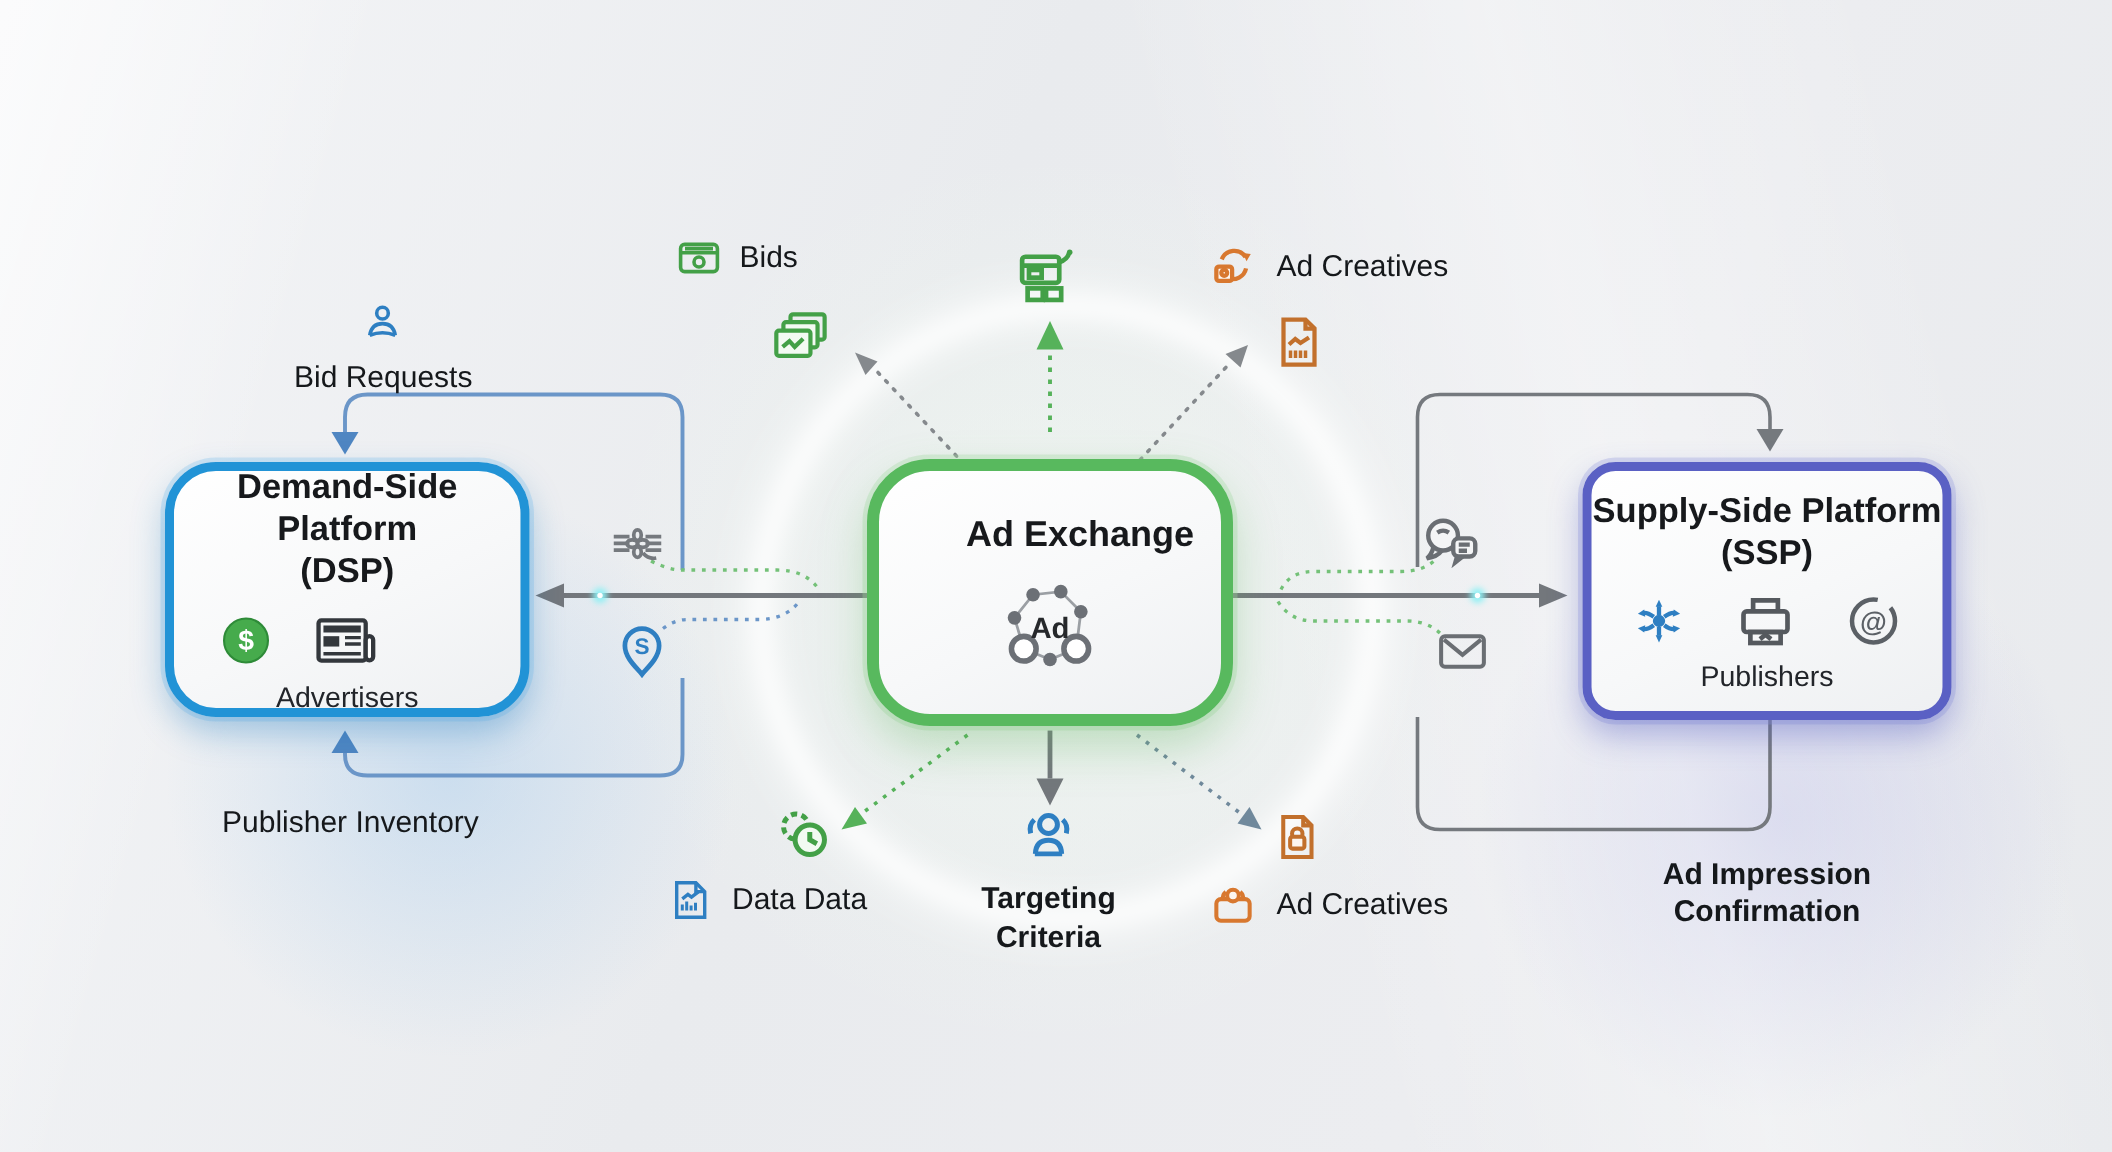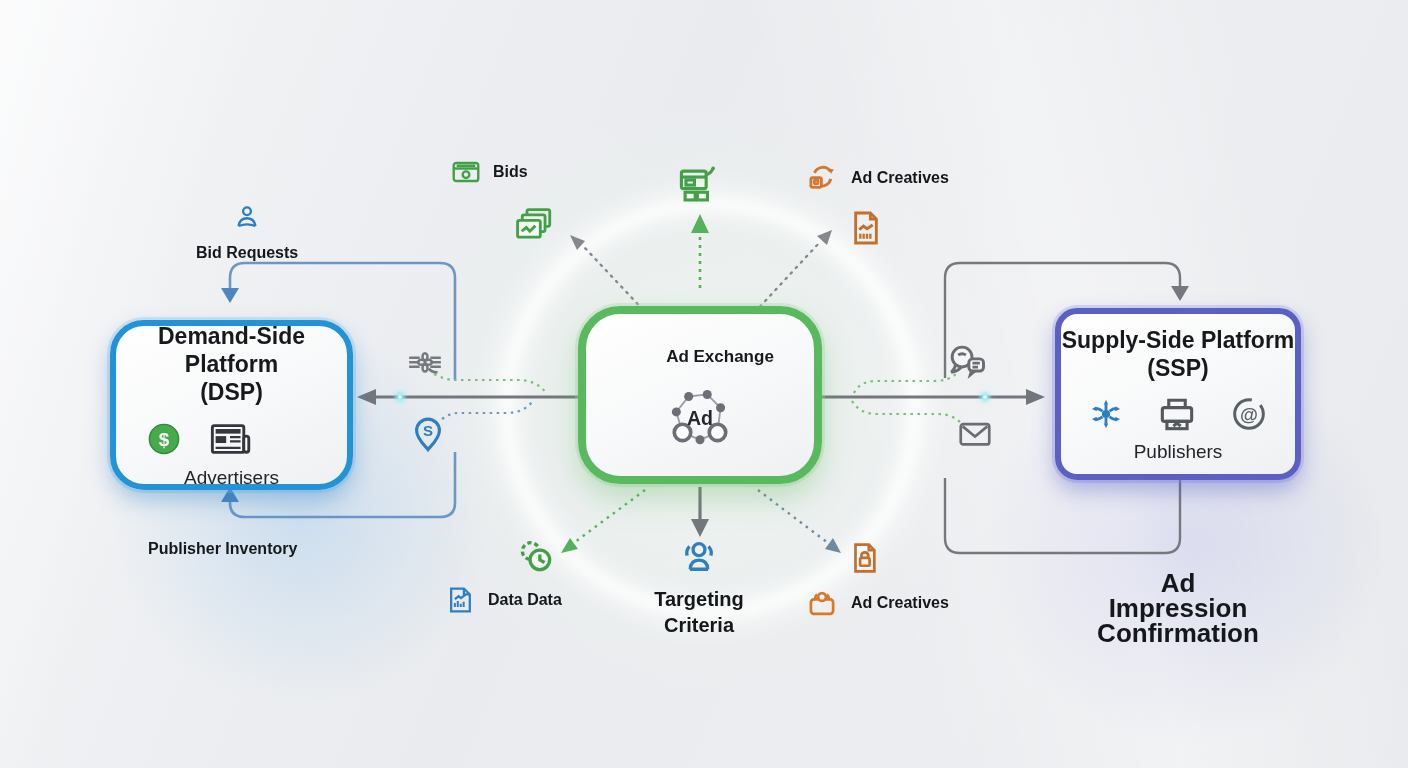--- a/index.html
+++ b/index.html
@@ -21,31 +21,31 @@
     border:11px solid rgba(255,255,255,0.95);filter:blur(7px);
     box-shadow:0 0 34px rgba(255,255,255,0.95), inset 0 0 26px rgba(255,255,255,0.8);}
   .flows{position:absolute;left:0;top:0;}
   .node{position:absolute;box-sizing:border-box;display:flex;flex-direction:column;
     align-items:center;justify-content:center;text-align:center;
     background:linear-gradient(155deg,#ffffff 0%,#f7f8f9 55%,#eef0f2 100%);}
   .node-title{font-size:23px;font-weight:700;line-height:28px;color:#17191c;}
   .node-entity{font-size:19px;font-weight:500;color:#22252a;margin-top:5px;}
   .icon-row{display:flex;align-items:center;gap:26px;margin-top:10px;}
   .dsp{left:110px;top:308px;width:243px;height:170px;border:6px solid #2193d6;border-radius:34px;
-    box-shadow:0 10px 22px rgba(30,120,190,0.35),0 0 0 3px rgba(140,200,240,0.35);margin-top:12px;}
+    box-shadow:0 10px 22px rgba(30,120,190,0.35),0 0 0 3px rgba(140,200,240,0.35);}
   .exchange{left:578px;top:306px;width:244px;height:178px;border:8px solid #58b95e;border-radius:42px;
     box-shadow:0 14px 30px rgba(100,180,100,0.35),0 0 0 3px rgba(170,220,170,0.35);}
   .ssp{left:1055px;top:308px;width:246px;height:172px;border:6px solid #5a60c4;border-radius:22px;
     box-shadow:0 10px 22px rgba(80,90,190,0.42),0 0 0 3px rgba(160,165,225,0.35);}
   .flabel{position:absolute;display:flex;align-items:center;gap:11px;transform:translateY(-50%);
-    font-size:16px;font-weight:700;color:#15181b;white-space:nowrap;}
+    font-size:20px;font-weight:400;color:#15181b;white-space:nowrap;}
   .ficon{position:absolute;transform:translate(-50%,-50%);line-height:0;}
   .center-col{position:absolute;display:flex;flex-direction:column;align-items:center;
     font-size:20px;font-weight:600;color:#15181b;text-align:center;line-height:26px;}
-  .two-line{position:absolute;font-size:26px;font-weight:600;color:#15181b;text-align:center;line-height:25px;}
+  .two-line{position:absolute;font-size:20px;font-weight:600;color:#15181b;text-align:center;line-height:25px;}
   svg{display:block;}
 </style>
 </head>
 <body>
 
 <div class="canvas">
 
   <div class="glow-ring"></div>
 
   <svg class="flows" width="1408" height="768" viewBox="0 0 1408 768">
@@ -117,21 +117,21 @@
           <rect x="4.5" y="10.5" width="5.5" height="3.6" fill="#33373c" stroke="none"></rect>
           <path d="M12 11 H17.5 M12 13.2 H17.5 M4.5 16.6 H17.5" stroke-width="1.2"></path>
           <rect x="19.2" y="10.5" width="2.6" height="8.4" rx="1.3" fill="#ffffff"></rect>
         </svg>
       </span>
     </div>
     <div class="node-entity">Advertisers</div>
   </div>
 
   <div class="node exchange">
-    <div class="node-title" style="font-size:17px;margin-left:40px;">Ad Exchange</div>
+    <div class="node-title" style="font-size:24px;margin-left:40px;">Ad Exchange</div>
     <span style="margin-top:12px;">
       <svg width="72" height="64" viewBox="0 0 70 62" fill="none">
         <path d="M18 48 L12 28 L24 13 L42 11 L55 24 L52 48 L35 55 Z" stroke="#9b9fa4" stroke-width="1.8"></path>
         <circle cx="18" cy="48" r="8" fill="#ffffff" stroke="#6c7076" stroke-width="3.6"></circle>
         <circle cx="52" cy="48" r="8" fill="#ffffff" stroke="#6c7076" stroke-width="3.6"></circle>
         <circle cx="12" cy="28" r="4.4" fill="#6c7076"></circle>
           <circle cx="24" cy="13" r="4.4" fill="#6c7076"></circle>
         <circle cx="42" cy="11" r="4.4" fill="#6c7076"></circle>
           <circle cx="55" cy="24" r="4.4" fill="#6c7076"></circle>
         <circle cx="35" cy="55" r="4.4" fill="#6c7076"></circle>

